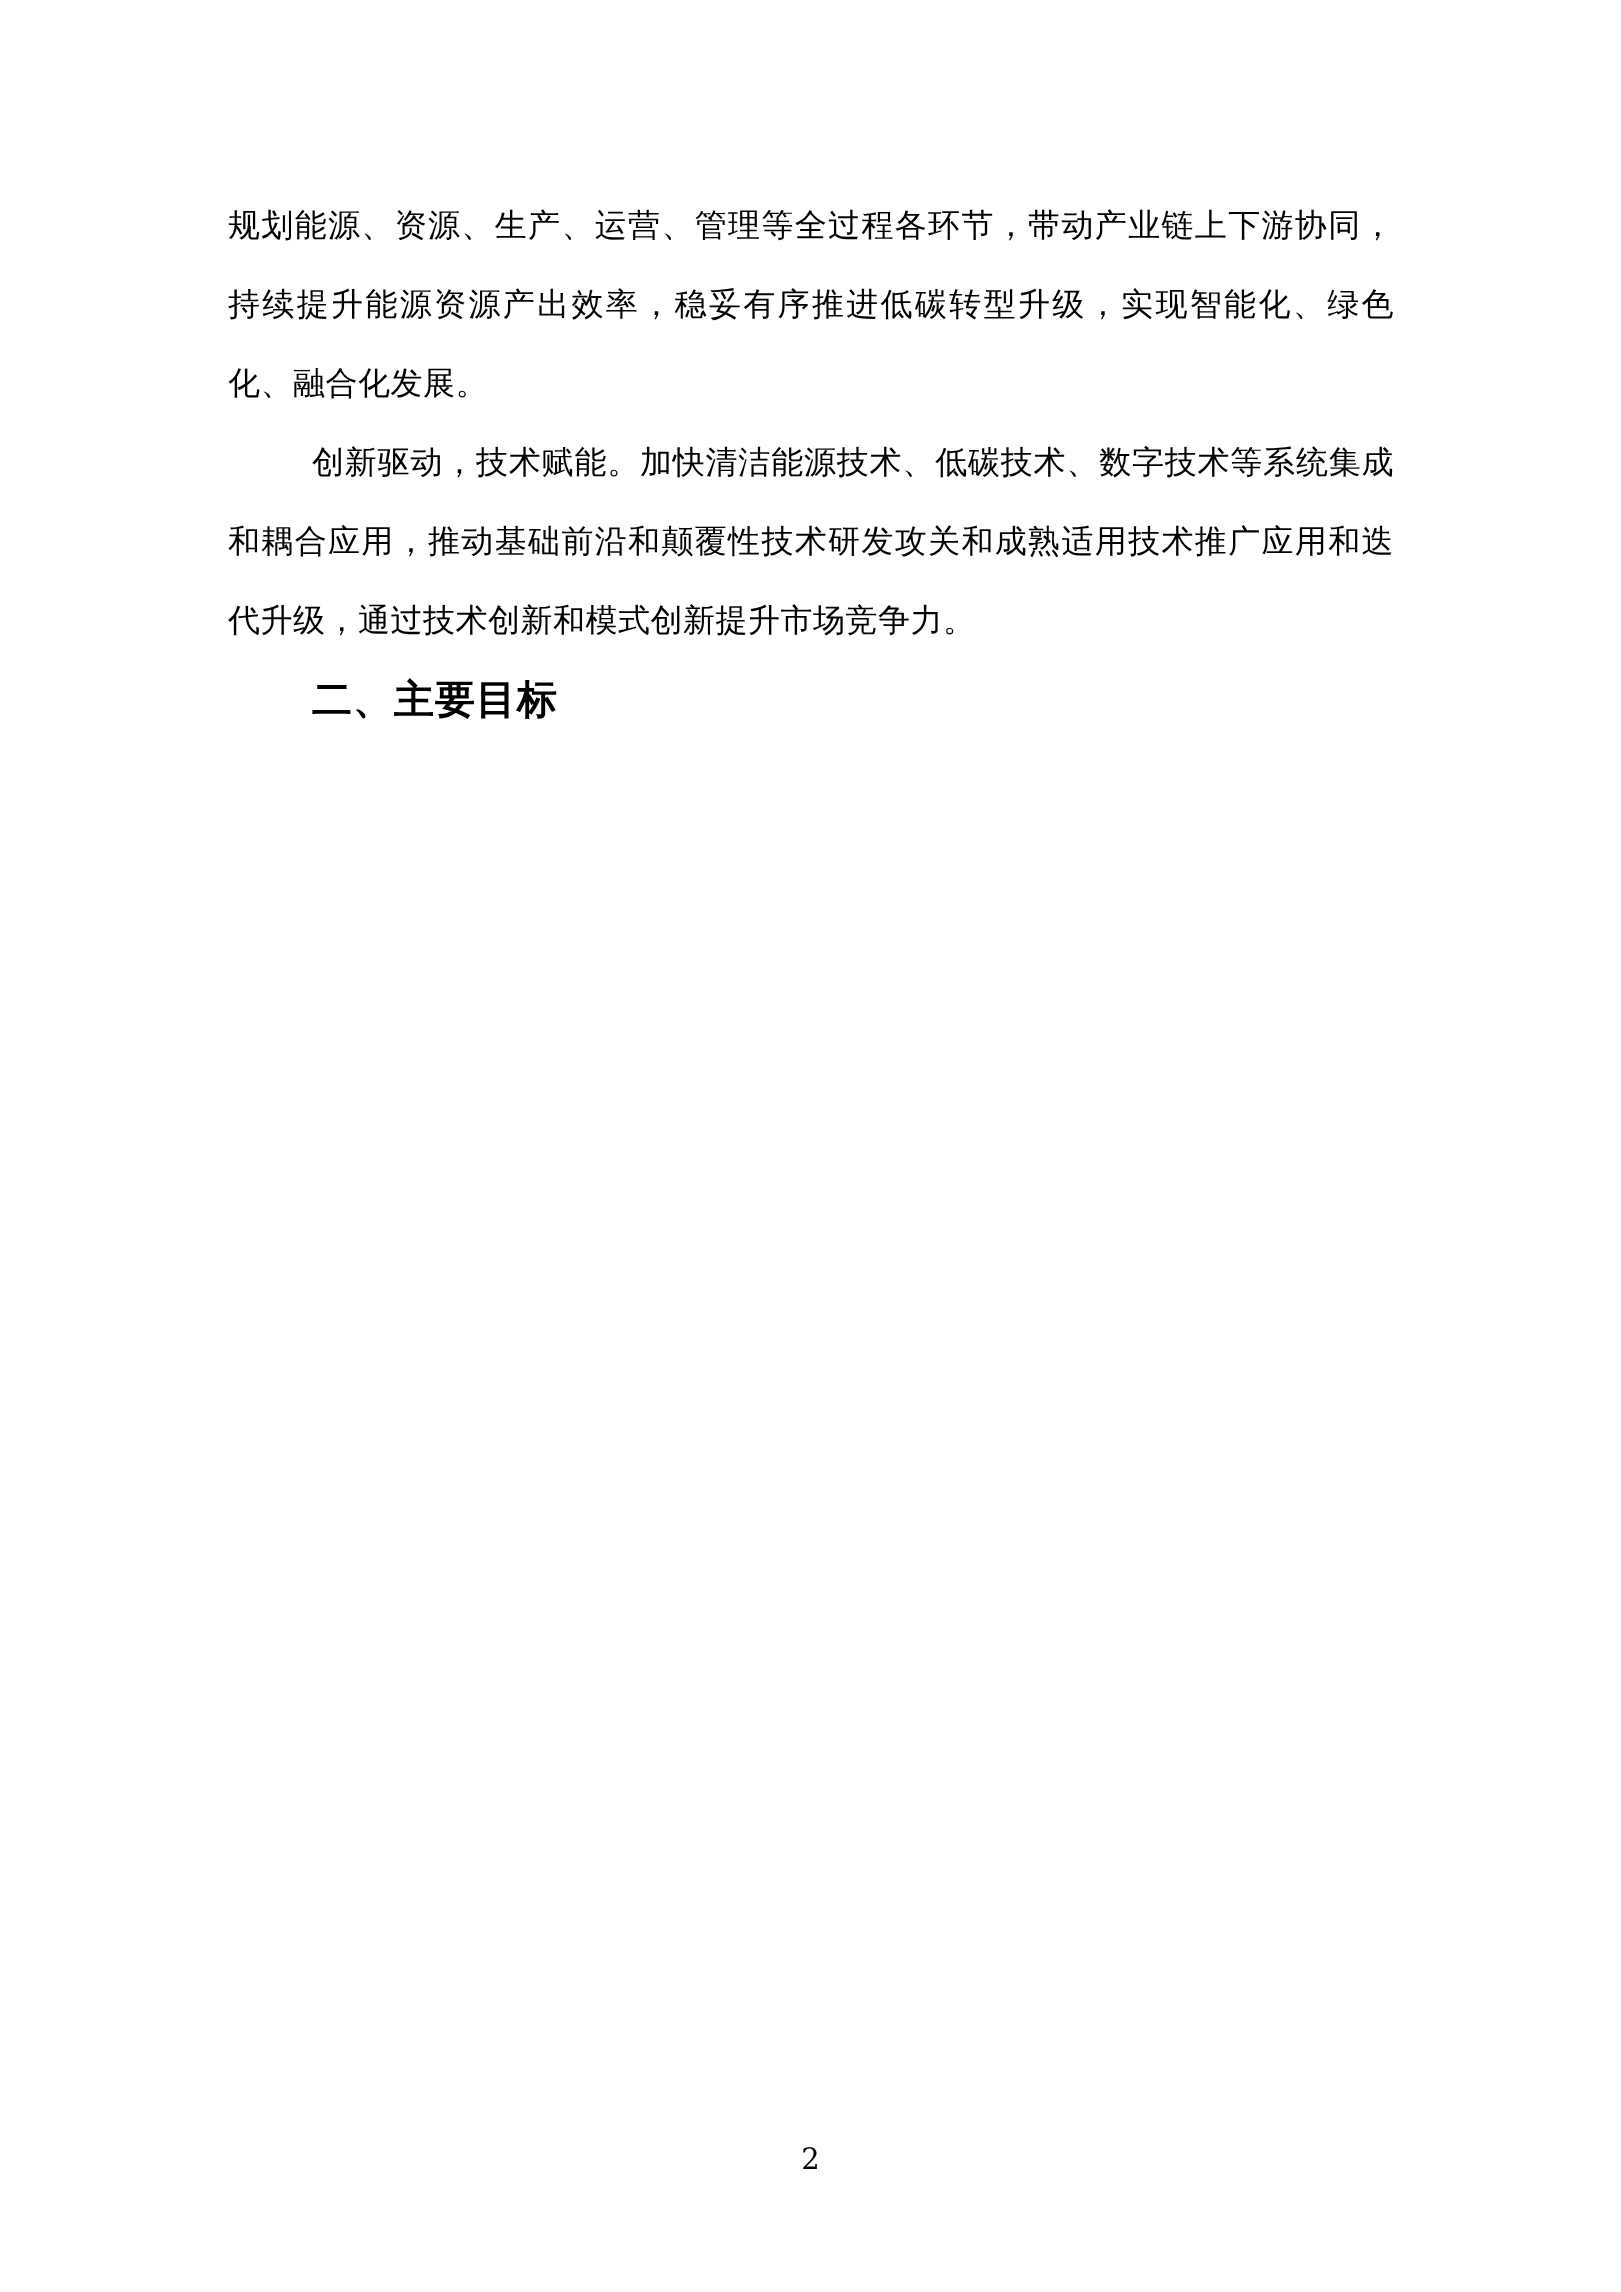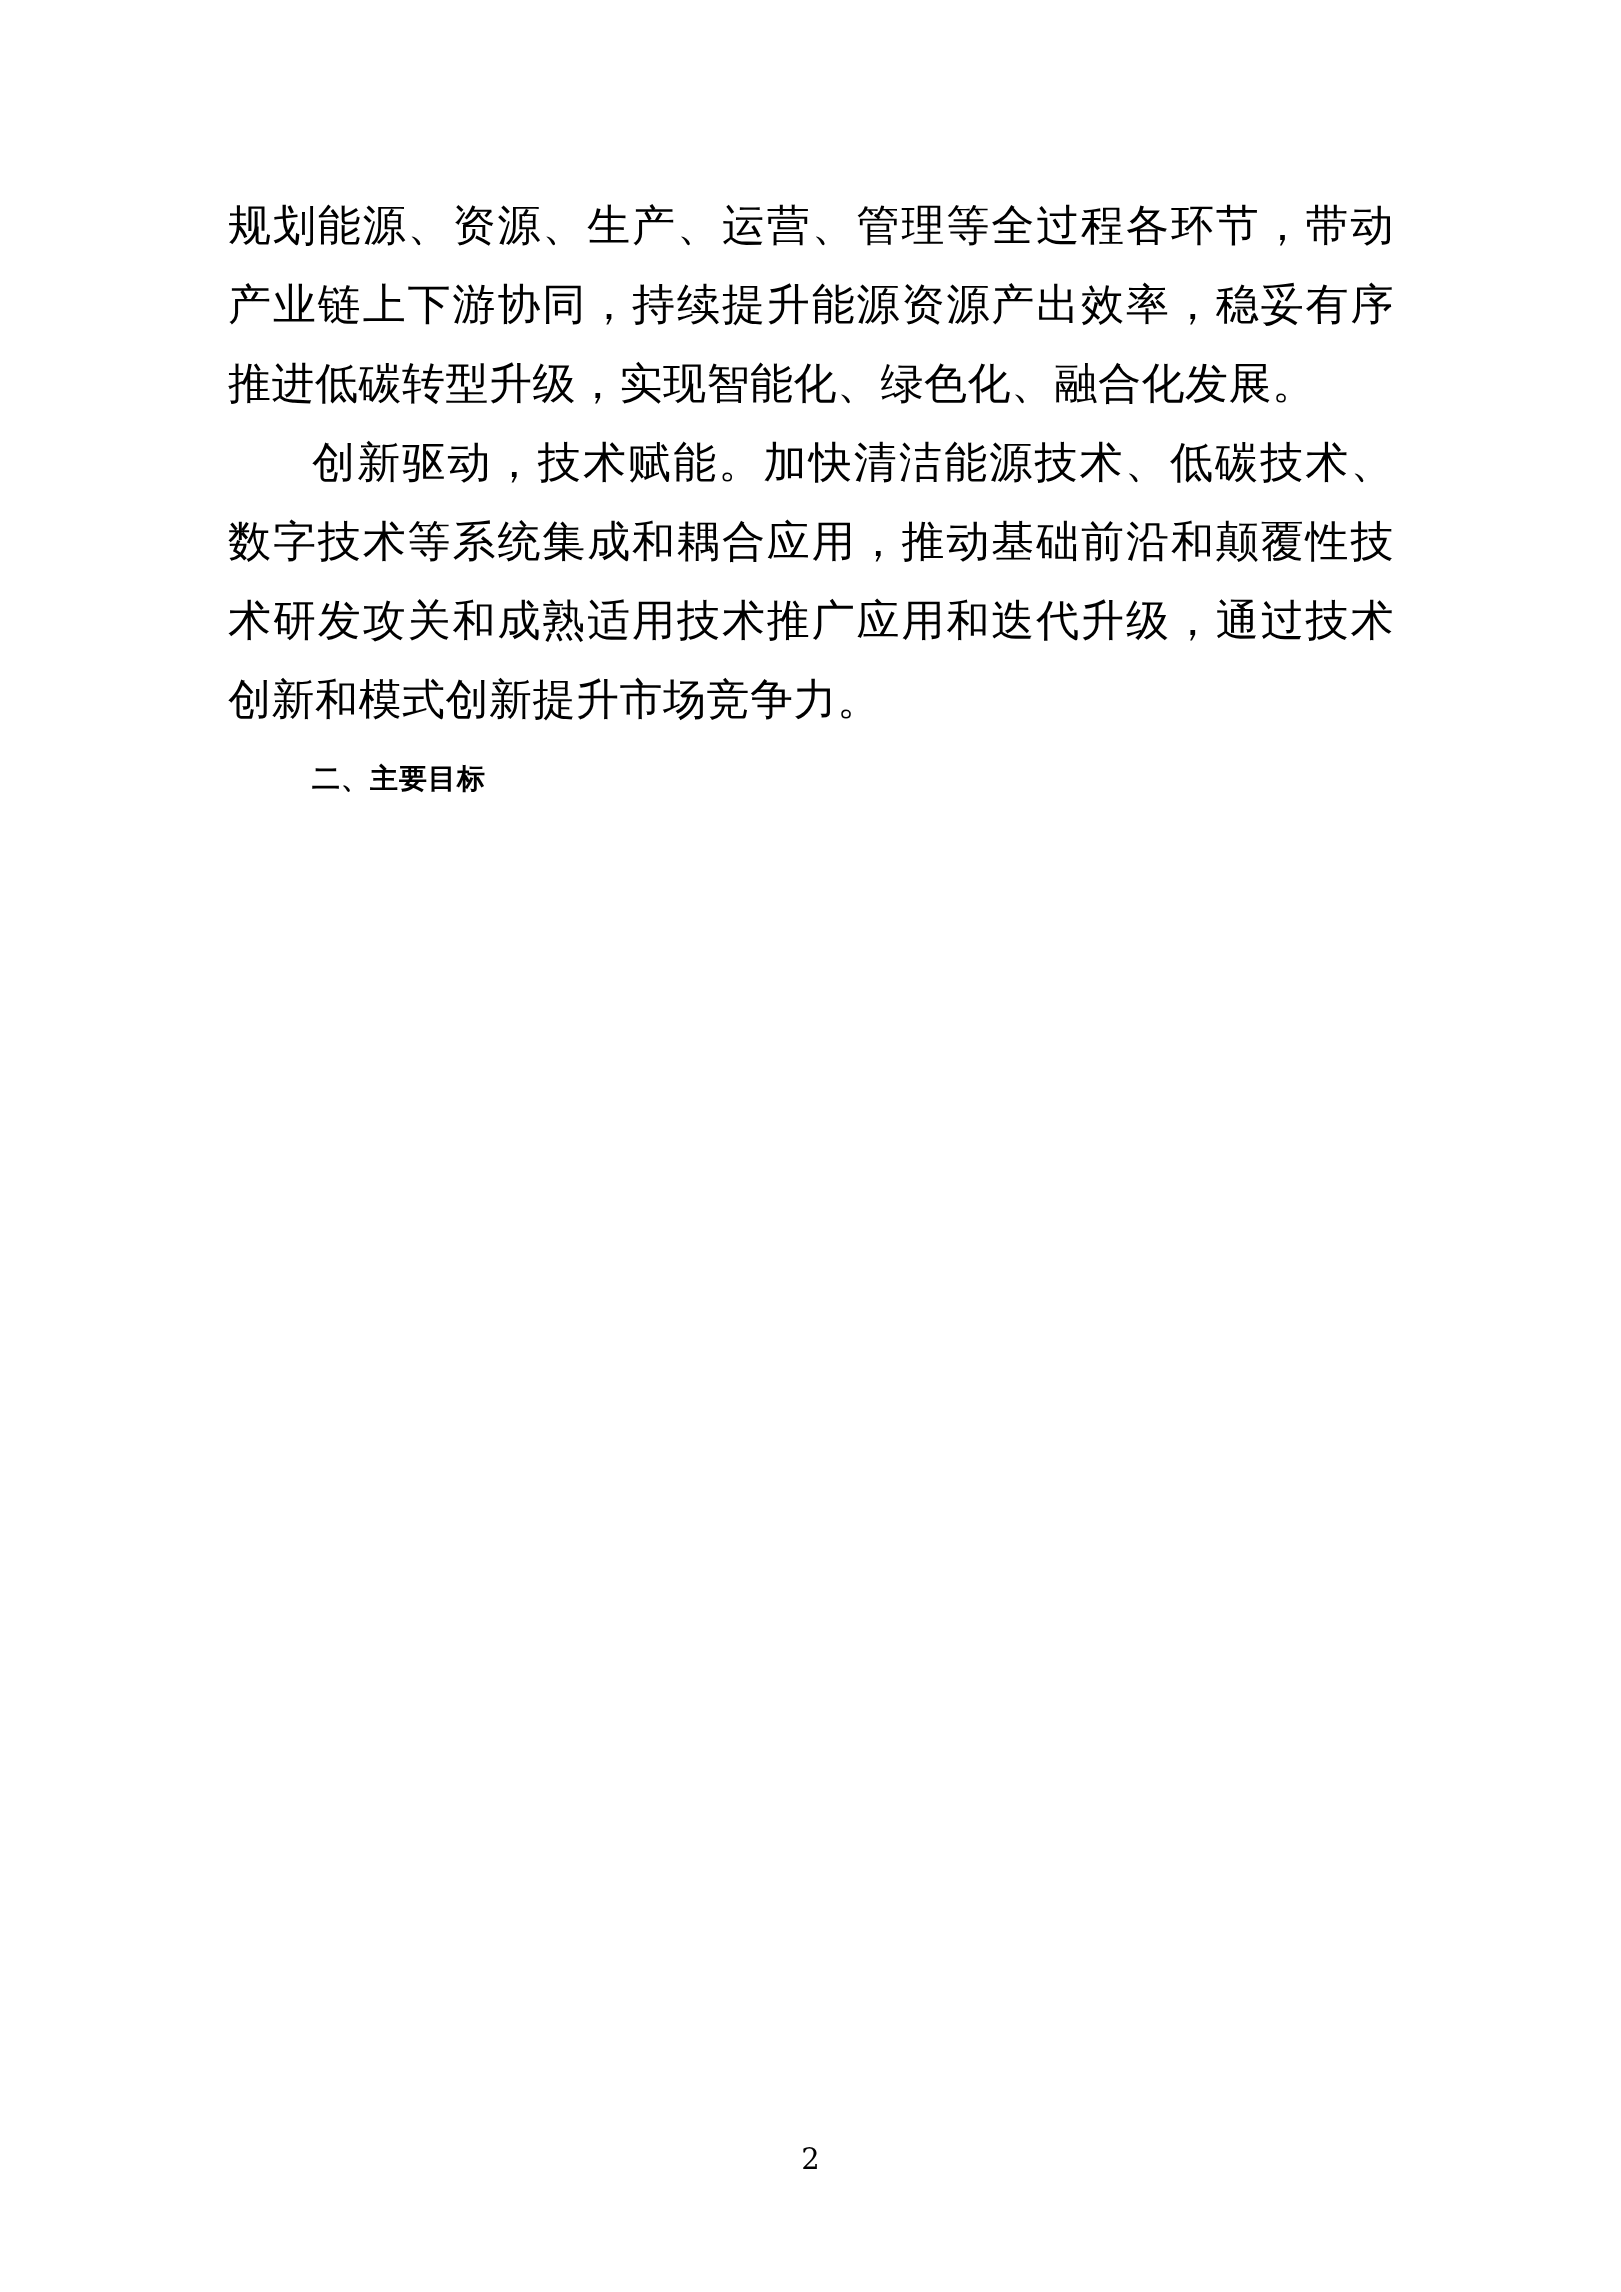--- a/index.html
+++ b/index.html
@@ -17,33 +17,33 @@
     font-family: "DejaVu Serif", "Liberation Serif", serif;
     color: #000000;
   }
   .content {
     position: absolute;
     left: 228px;
     top: 186px;
     width: 1166px;
   }
   .para {
-    font-size: 43px;
+    font-size: 32px;
     line-height: 79px;
     text-align: justify;
     text-justify: inter-ideograph;
     letter-spacing: 0.5px;
     margin: 0 0 0 0;
     font-family: "DejaVu Serif", "Liberation Serif", serif;
   }
   .indent {
     text-indent: 84px;
   }
   .heading {
-    font-size: 28px;
+    font-size: 40px;
     line-height: 79px;
     font-weight: bold;
     text-indent: 84px;
     margin: 0;
     letter-spacing: 1px;
     font-family: "DejaVu Sans", "Liberation Sans", sans-serif;
   }
   .page-number {
     position: absolute;
     left: 0;

